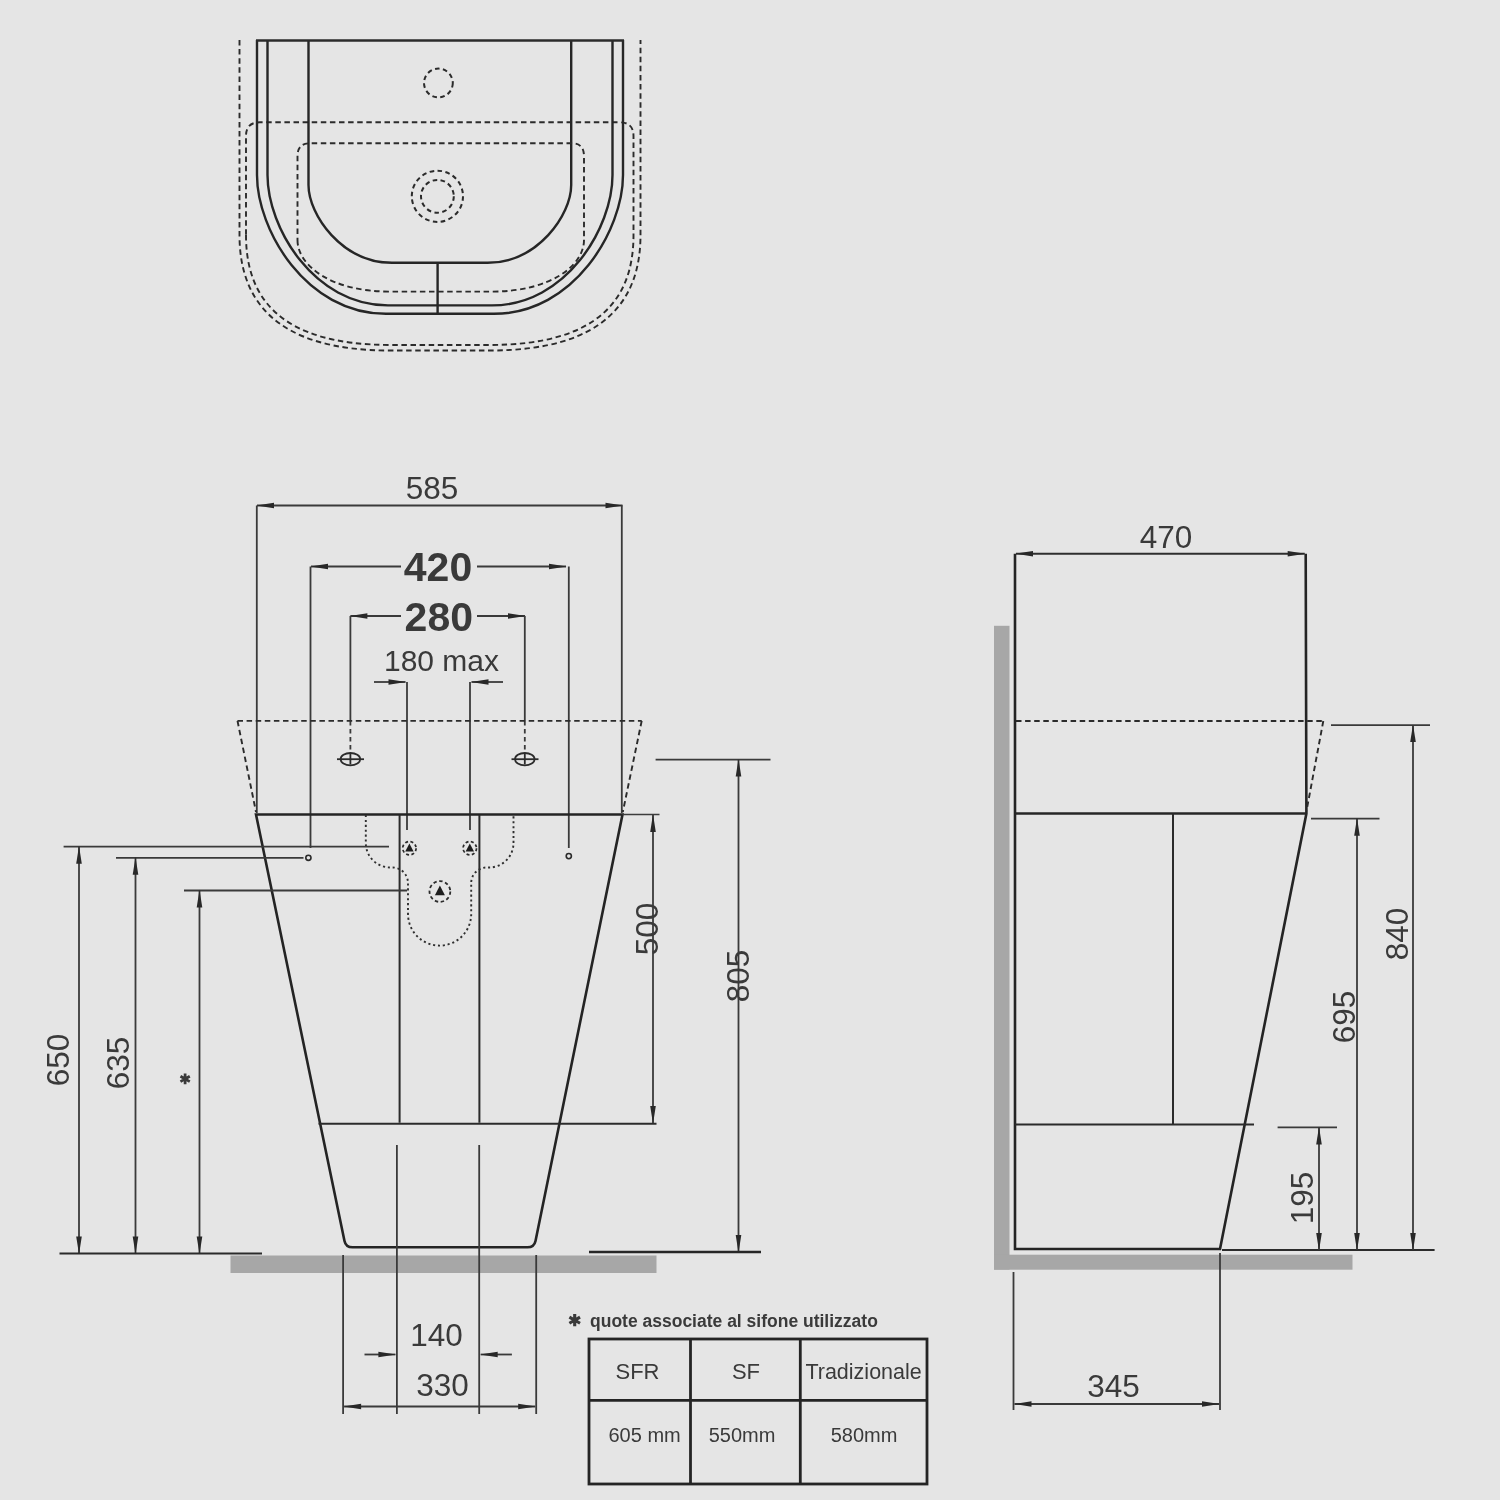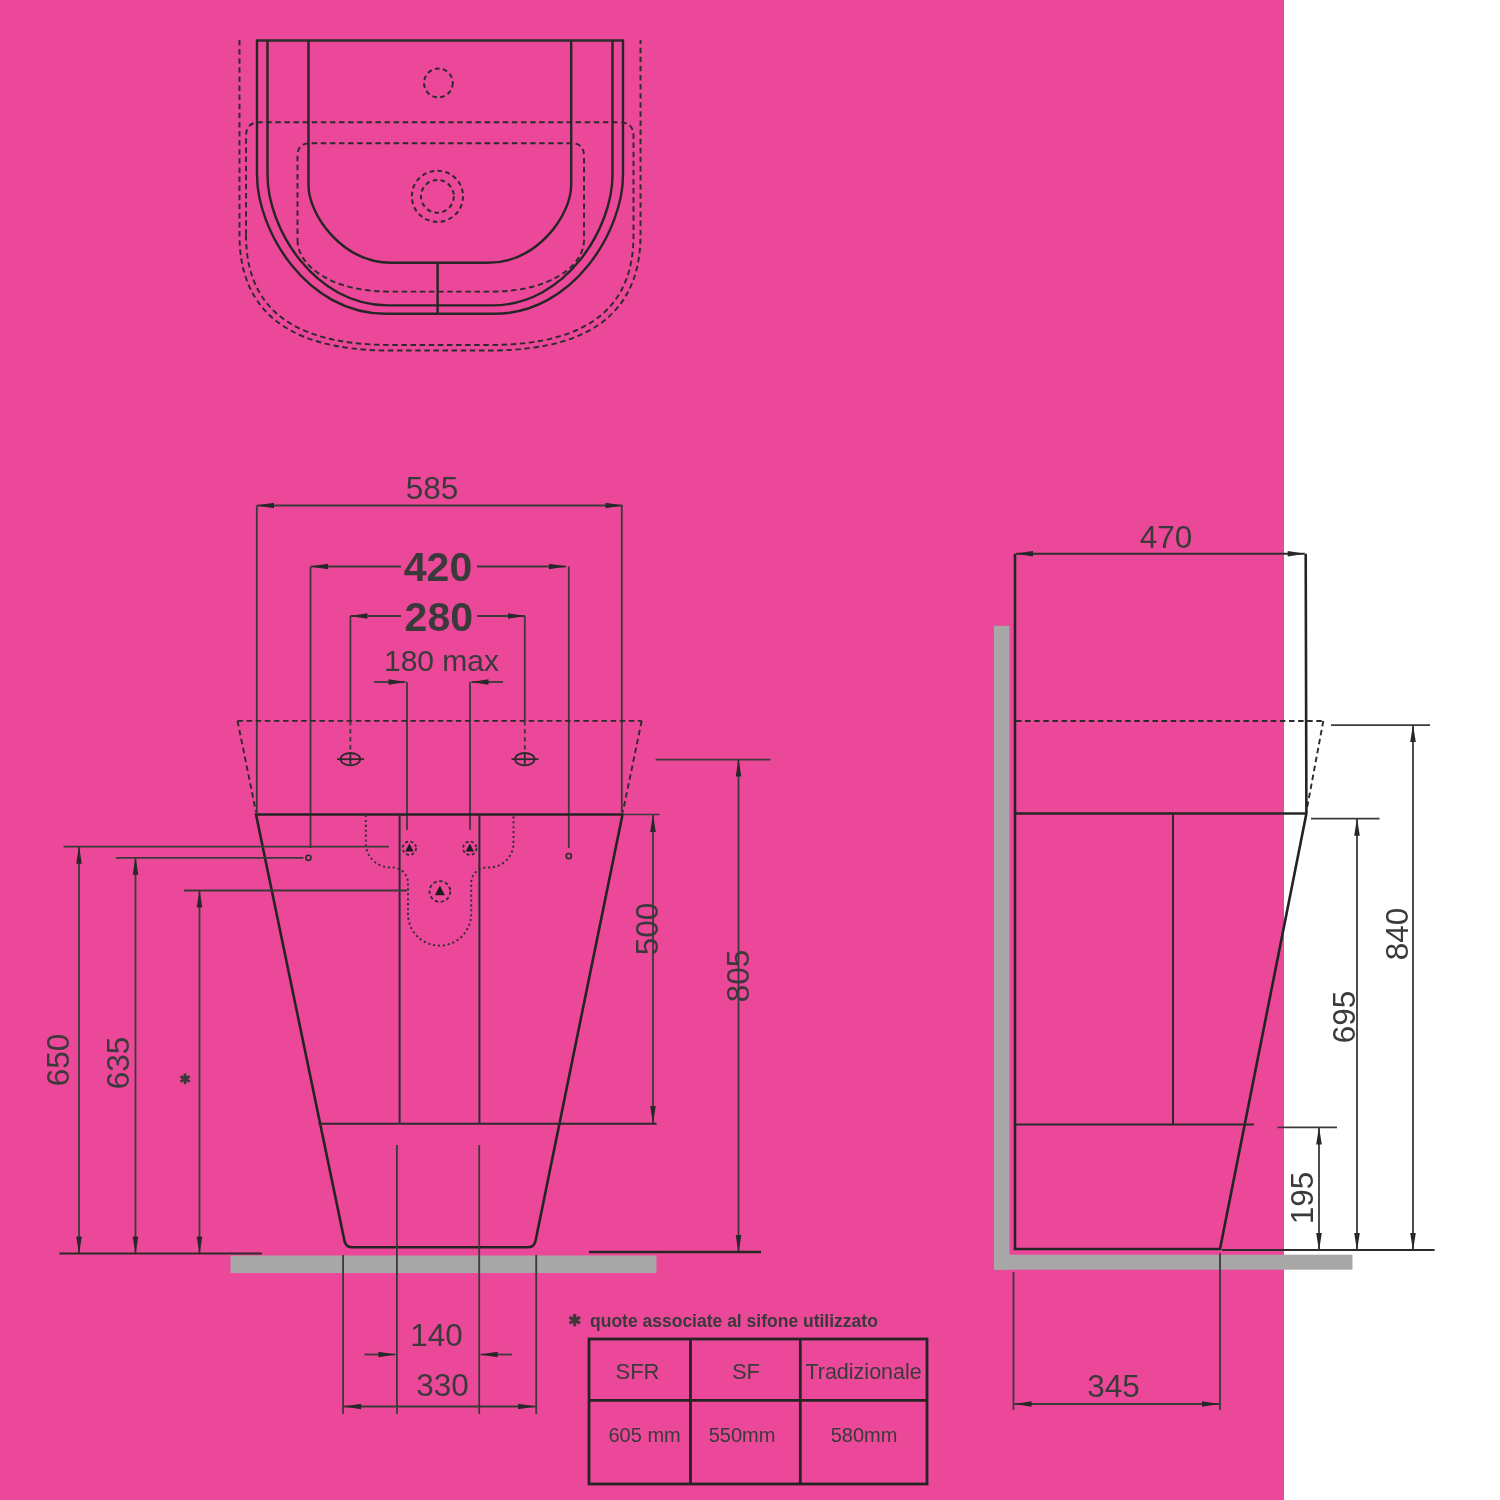--- a/index.html
+++ b/index.html
@@ -1,16 +1,16 @@
 <!DOCTYPE html>
 <html><head>
 <meta charset="utf-8">
 <style>
   html,body{margin:0;padding:0;background:#ffffff;}
-  .page{width:1284px;height:1500px;position:relative;background:#ec4899;
+  .page{width:1500px;height:1500px;position:relative;background:#e5e5e5;
         font-family:"Liberation Sans", sans-serif;}
   svg{position:absolute;left:0;top:0;}
   text{font-family:"Liberation Sans", sans-serif;fill:#3a3a3a;}
 </style>
 </head>
 <body>
 <div class="page">
 <svg width="1500" height="1500" viewBox="0 0 1500 1500">
 <defs>
 <marker id="ah" viewBox="0 0 20 8" refX="18.6" refY="4" markerWidth="20" markerHeight="8" orient="auto-start-reverse" markerUnits="userSpaceOnUse">

